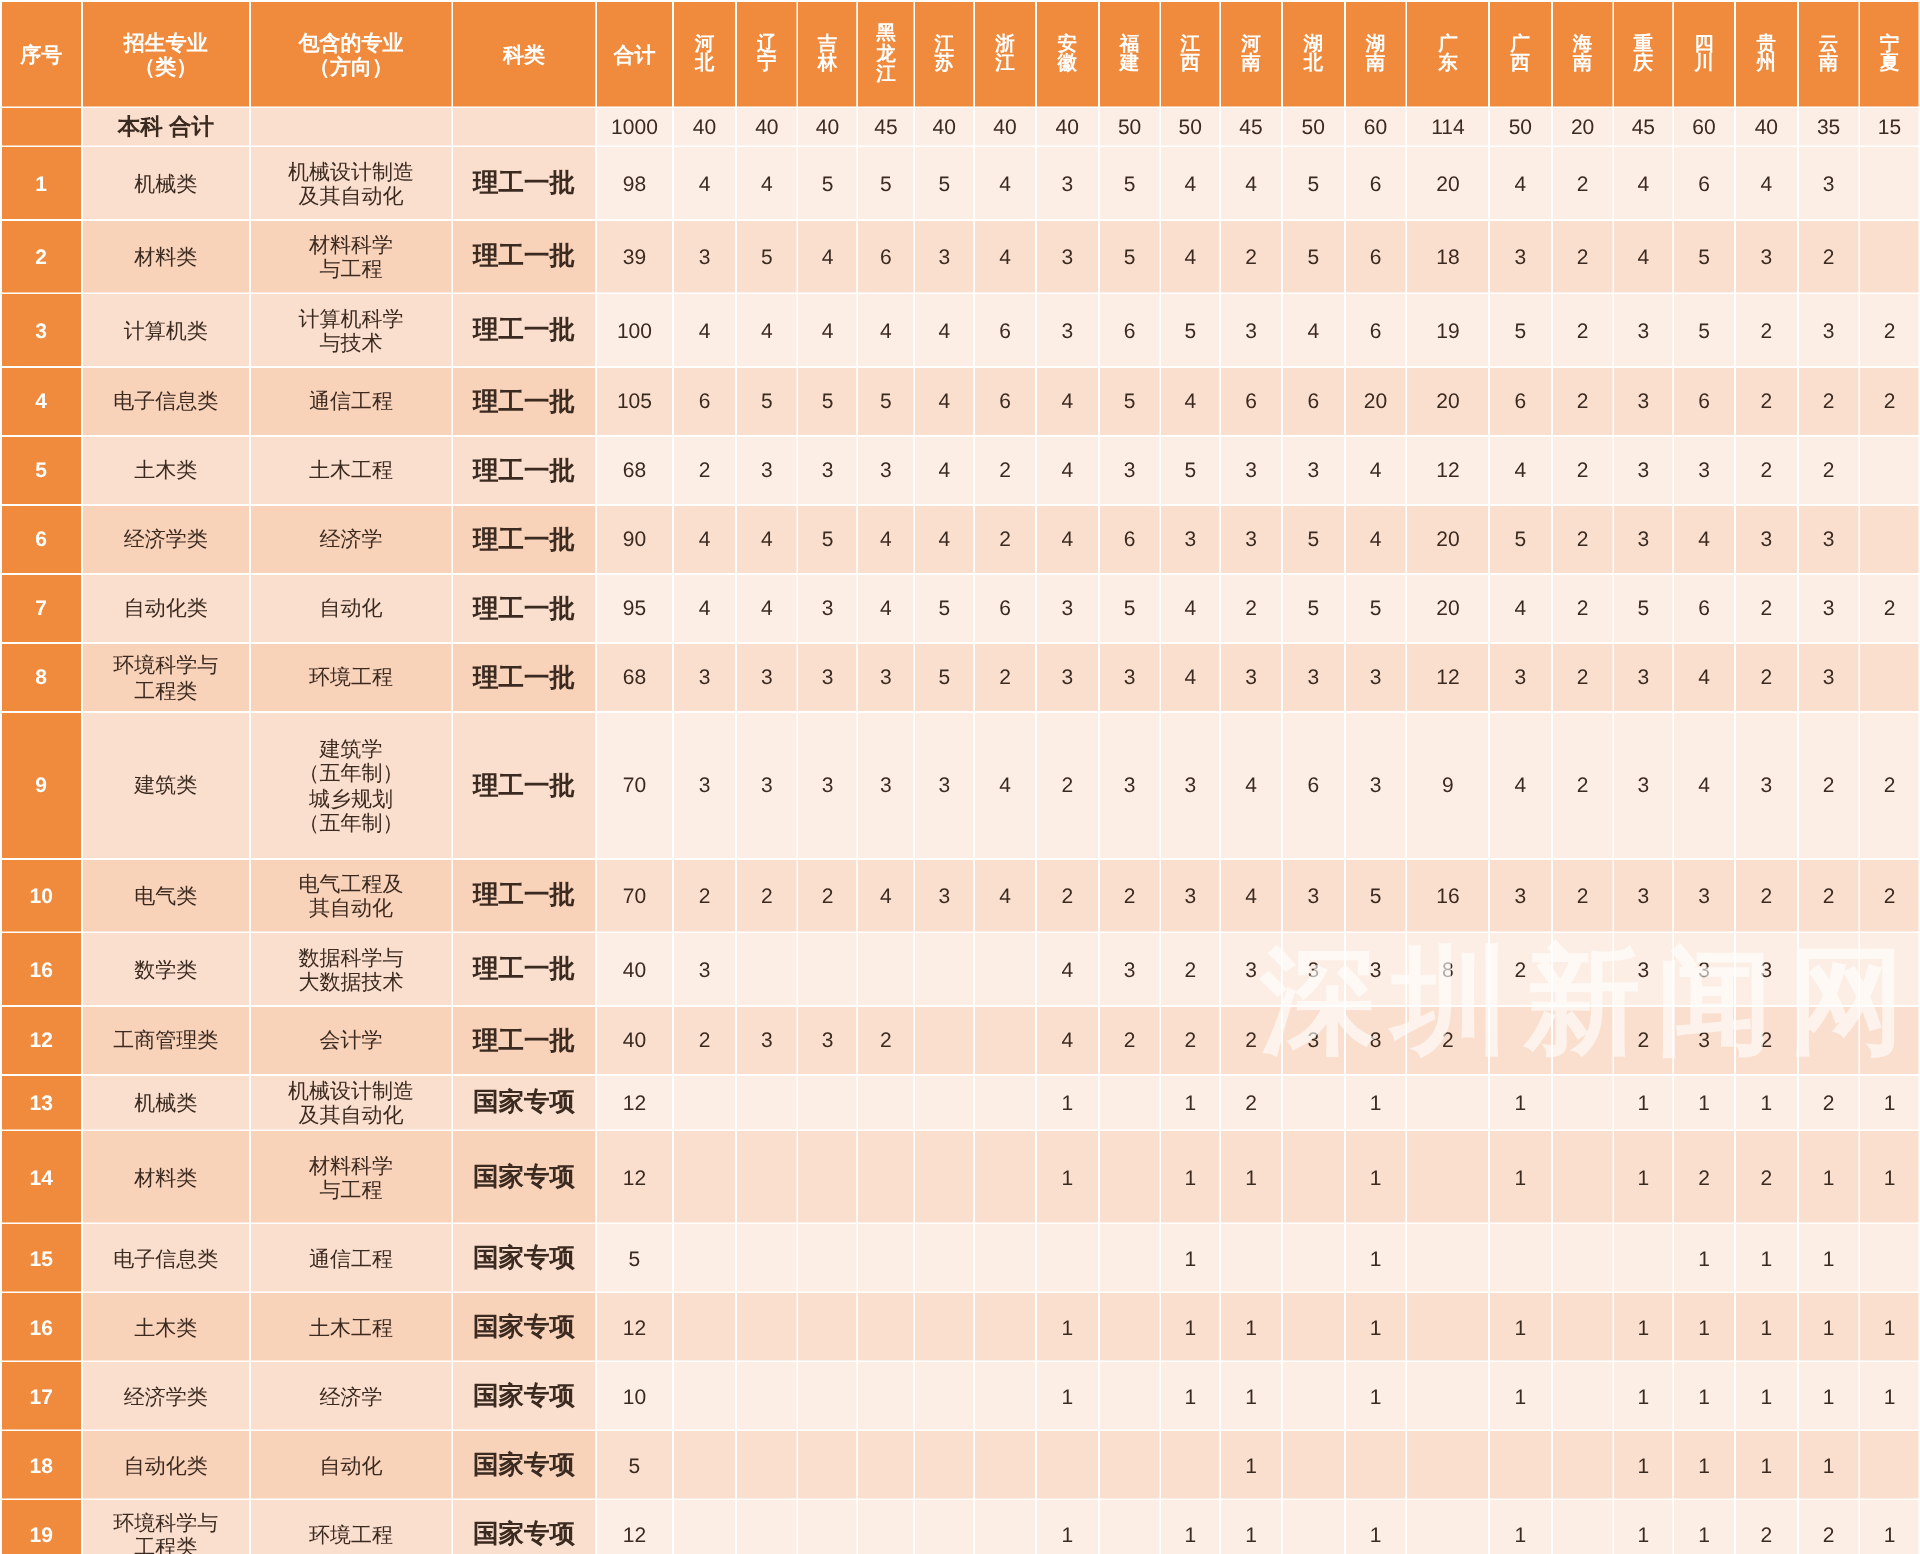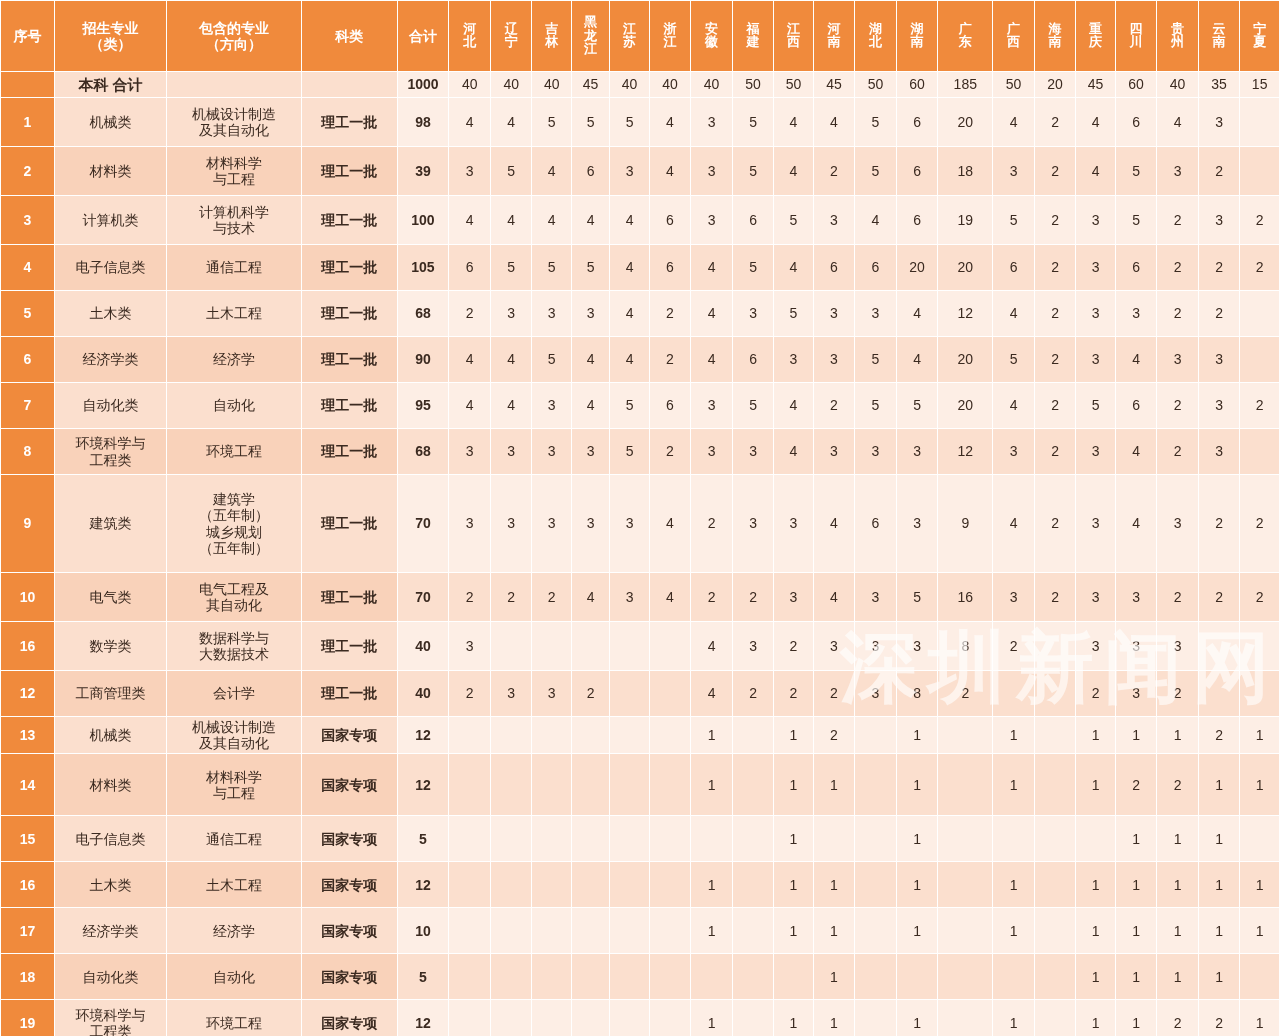--- a/index.html
+++ b/index.html
@@ -55,27 +55,26 @@
     background: #f08a3c;
   }
   
   td.major, td.dir {
     background: #fbdfce;
     font-size: 14px;
   }
   td.type {
     background: #fbdfce;
     font-weight: bold;
-    font-size: 14px;
+    font-size: 17px;
   }
   
   td.total {
     background: #fdeee5;
     font-size: 14px;
-    font-weight: bold;
   }
   td.num {
     background: #fdeee5;
     font-size: 14px;
   }
   
   tr.band td.num, tr.band td.total {
     background: #fbdfce;
   }
   tr.band td.major, tr.band td.dir, tr.band td.type {
@@ -203,21 +202,21 @@
           <td class="num">40</td>
           <td class="num">45</td>
           <td class="num">40</td>
           <td class="num">40</td>
           <td class="num">40</td>
           <td class="num">50</td>
           <td class="num">50</td>
           <td class="num">45</td>
           <td class="num">50</td>
           <td class="num">60</td>
-          <td class="num">185</td>
+          <td class="num">114</td>
           <td class="num">50</td>
           <td class="num">20</td>
           <td class="num">45</td>
           <td class="num">60</td>
           <td class="num">40</td>
           <td class="num">35</td>
           <td class="num">15</td>
         </tr>
         <tr style="height: 49px;">
           <td class="idx">1</td>

